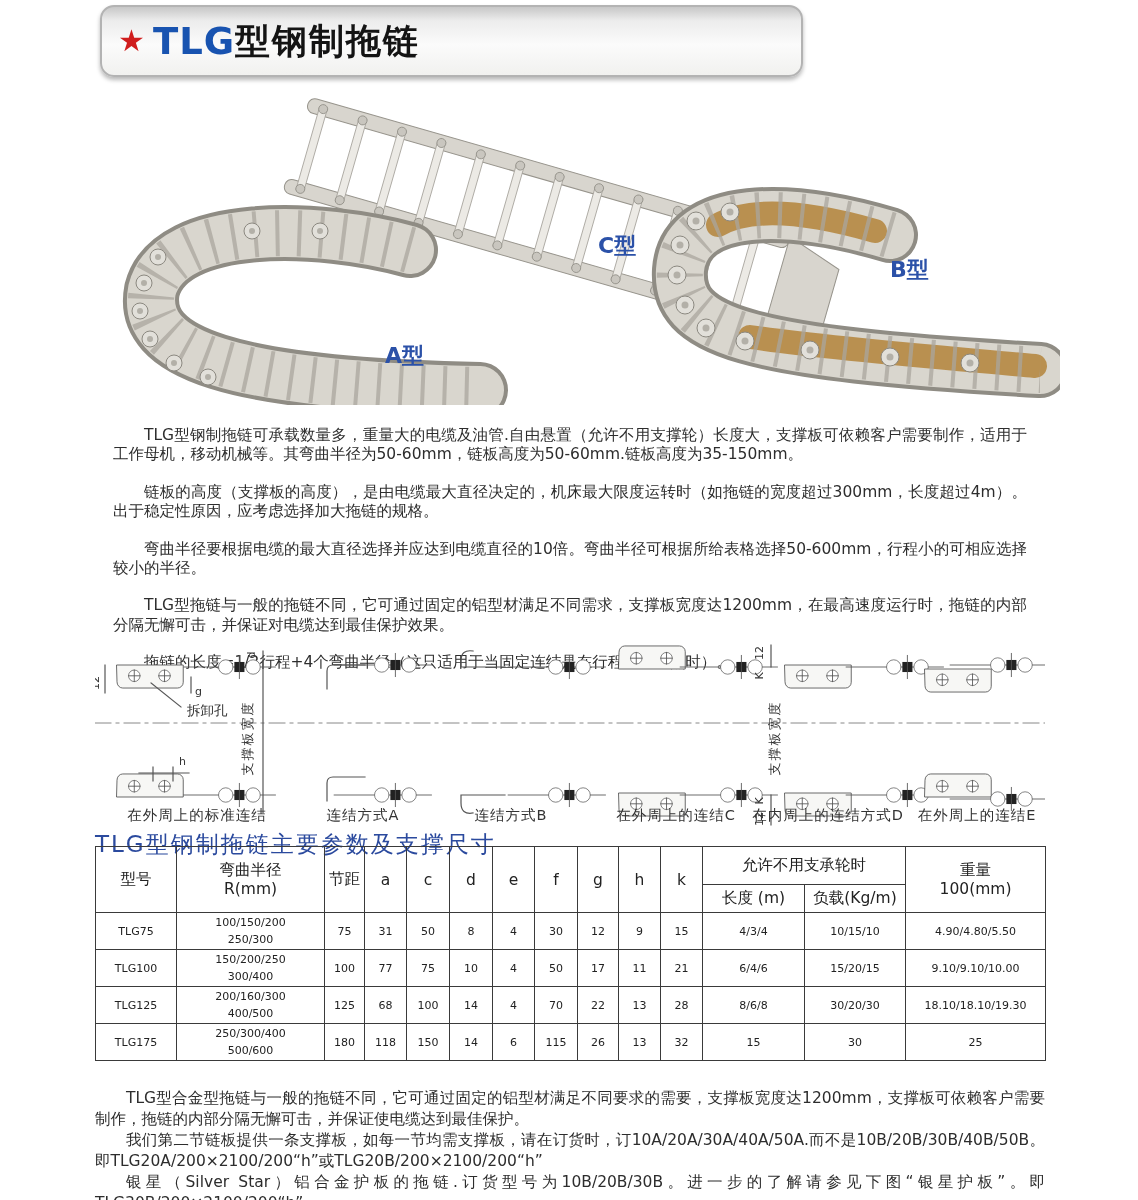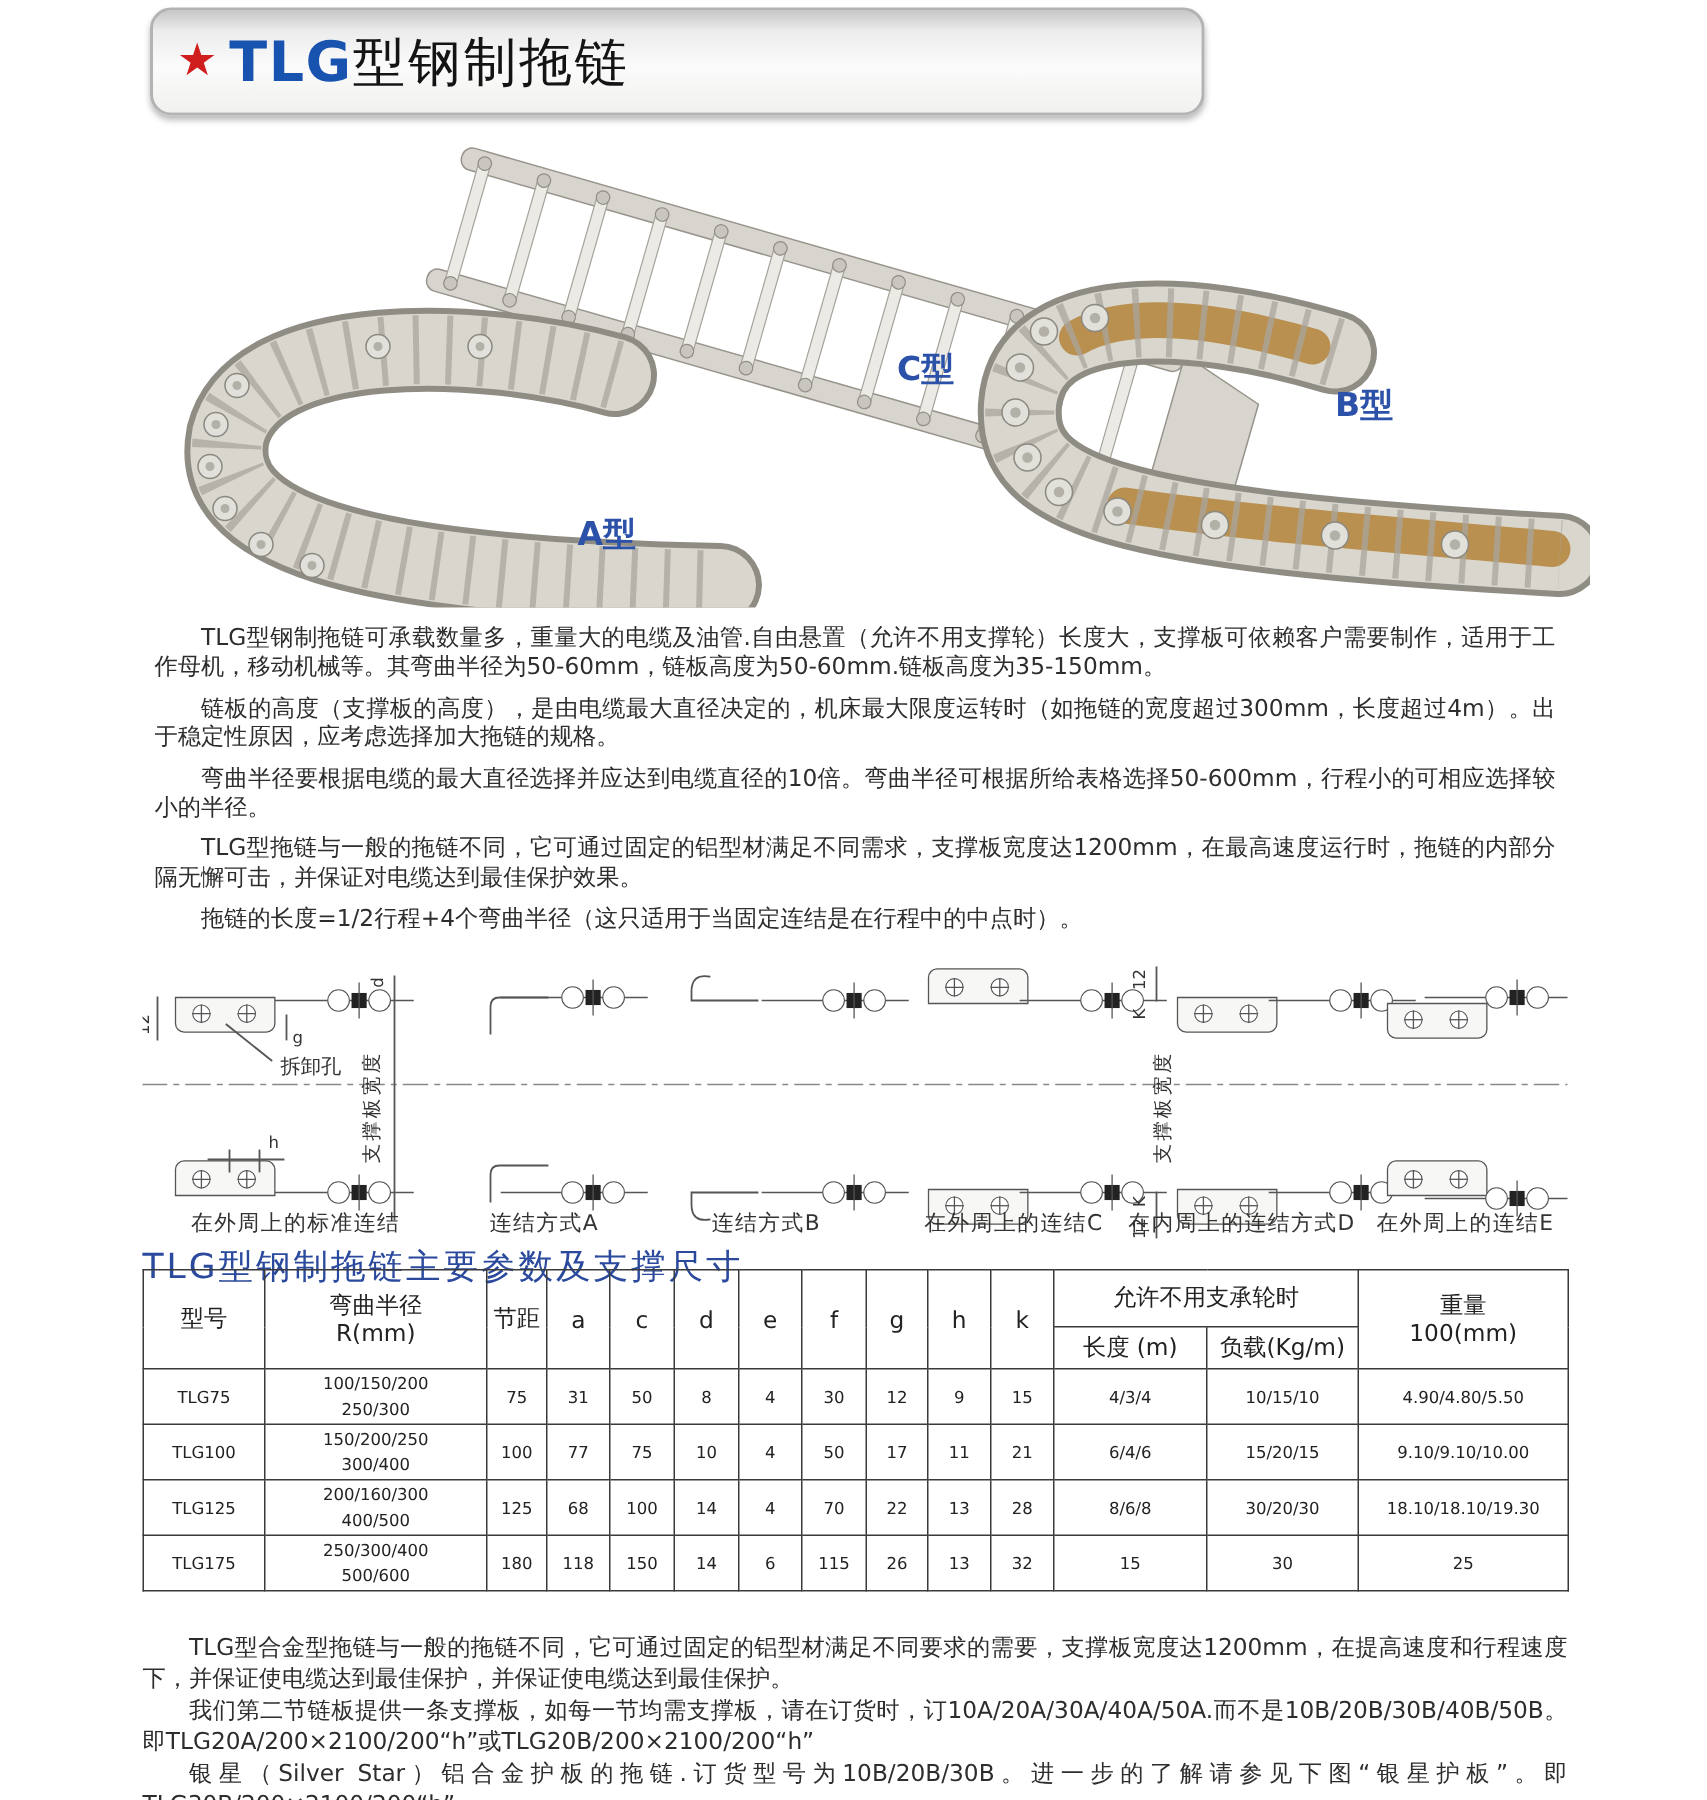--- a/index.html
+++ b/index.html
@@ -6,38 +6,38 @@
   .page{position:relative;width:1138px;height:1200px;background:#ffffff;overflow:hidden;
         font-family:"DejaVu Sans","Liberation Sans",sans-serif;color:#2e2e2e;}
 
   
   .banner{position:absolute;left:100px;top:5px;width:703px;height:72px;border-radius:14px;
           border:2px solid #b3b3b3;box-sizing:border-box;
           background:linear-gradient(180deg,#c7c7c7 0%,#ececec 20%,#fbfbfb 55%,#f1f1ef 100%);
           box-shadow:0 3px 4px rgba(0,0,0,.28);display:flex;align-items:center;padding-left:16px;}
   .banner .star{color:#d01d1d;font-size:30px;margin-right:8px;line-height:1;}
   .banner .brand{color:#1853b0;font-size:37px;font-weight:bold;letter-spacing:1px;}
-  .banner .suffix{color:#141414;font-size:35px;font-weight:normal;letter-spacing:2px;}
+  .banner .suffix{color:#141414;font-size:35px;font-weight:bold;letter-spacing:2px;}
 
   
   .photos{position:absolute;left:100px;top:85px;}
   .ph .rail{fill:#d8d5ce;stroke:#97948c;stroke-width:1;}
   .ph .rung{fill:#eceae5;stroke:#a5a29b;stroke-width:.8;}
   .ph .jc{fill:#c9c6bf;stroke:#918e86;stroke-width:.8;}
   .ph .band-back{stroke:#8f8c84;stroke-width:56px;fill:none;stroke-linecap:round;}
   .ph .band{stroke:#d9d6ce;stroke-width:48px;fill:none;stroke-linecap:round;}
   .ph .band-dash{stroke:#a9a69e;stroke-width:46px;fill:none;stroke-dasharray:4 18;opacity:.75;}
   .ph .brass{stroke:#b78c49;stroke-width:24px;fill:none;stroke-linecap:round;opacity:.95;}
   .ph .roller{fill:#e2e0da;stroke:#8b8880;stroke-width:1;}
   .ph .roller-in{fill:#b3b0a8;stroke:none;}
   .ph .label{fill:#2b51a8;font-size:22px;font-weight:bold;}
 
   
   .intro{position:absolute;left:95px;top:408px;width:950px;}
-  .intro p{margin:8px;text-indent:2em;text-align:justify;font-size:15.5px;line-height:19.4px;color:#2d2d2d;}
+  .intro p{margin:18px;text-indent:2em;text-align:justify;font-size:15.5px;line-height:19.4px;color:#2d2d2d;}
 
   
   .diagrams{position:absolute;left:95px;top:643px;}
   .dg line,.dg path{stroke:#555;stroke-width:1.2;fill:none;stroke-linecap:square;}
   .dg .center{stroke:#888;stroke-width:1;stroke-dasharray:16 5 3 5;}
   .dg .plate{fill:#f7f7f5;stroke:#555;}
   .dg .rl{fill:#ffffff;stroke:#555;}
   .dg .pin{fill:#222;stroke:none;}
   .dg text{fill:#333;stroke:none;}
   .dg .cap{font-size:14.5px;letter-spacing:1px;}
@@ -366,18 +366,18 @@
       <td>13</td>
       <td>32</td>
       <td>15</td>
       <td>30</td>
       <td>25</td>
     </tr>
   </tbody>
     </table>
 
   <div class="footer">
-    <p>TLG型合金型拖链与一般的拖链不同，它可通过固定的铝型材满足不同要求的需要，支撑板宽度达1200mm，在提高速度和行程速度下，并保证使电缆达到最佳保护，并保证使电缆达到最佳保护。</p>
+    <p>TLG型合金型拖链与一般的拖链不同，它可通过固定的铝型材满足不同要求的需要，支撑板宽度达1200mm，支撑板可依赖客户需要制作，拖链的内部分隔无懈可击，并保证使电缆达到最佳保护。</p>
     <p>我们第二节链板提供一条支撑板，如每一节均需支撑板，请在订货时，订10A/20A/30A/40A/50A.而不是10B/20B/30B/40B/50B。即TLG20A/200×2100/200“h”或TLG20B/200×2100/200“h”</p>
     <p>银星（Silver Star）铝合金护板的拖链.订货型号为10B/20B/30B。进一步的了解请参见下图“银星护板”。即TLG30B/200×2100/200“h”。</p>
   </div>
 
 </div>
 
 </body></html>

